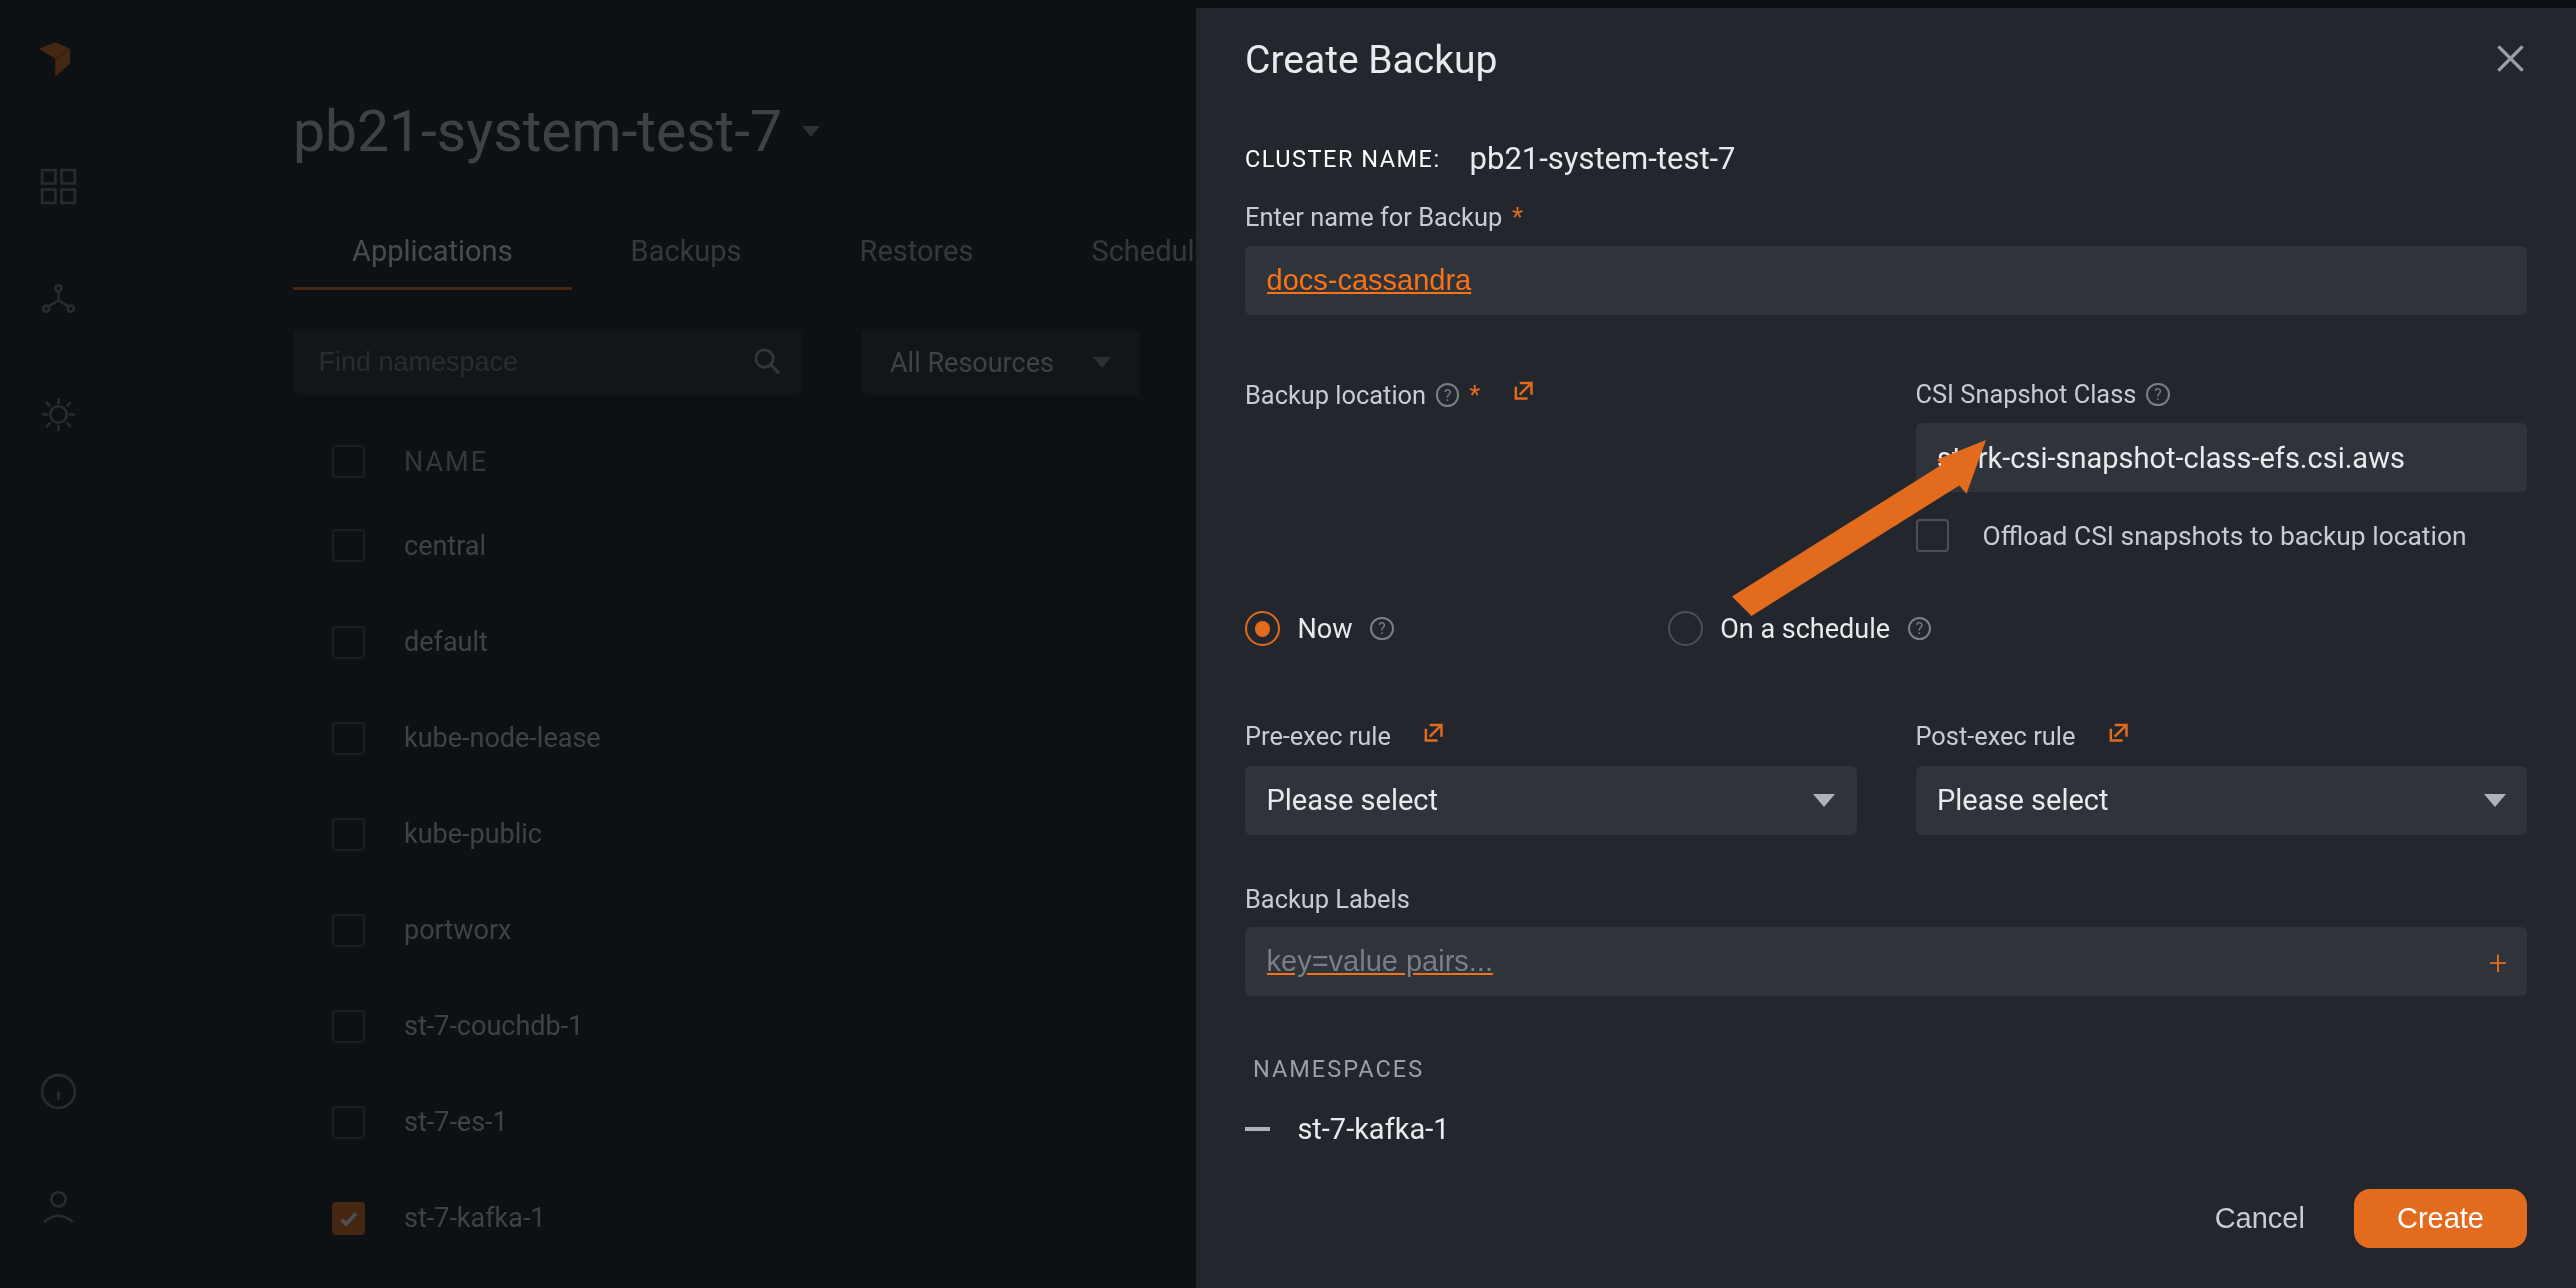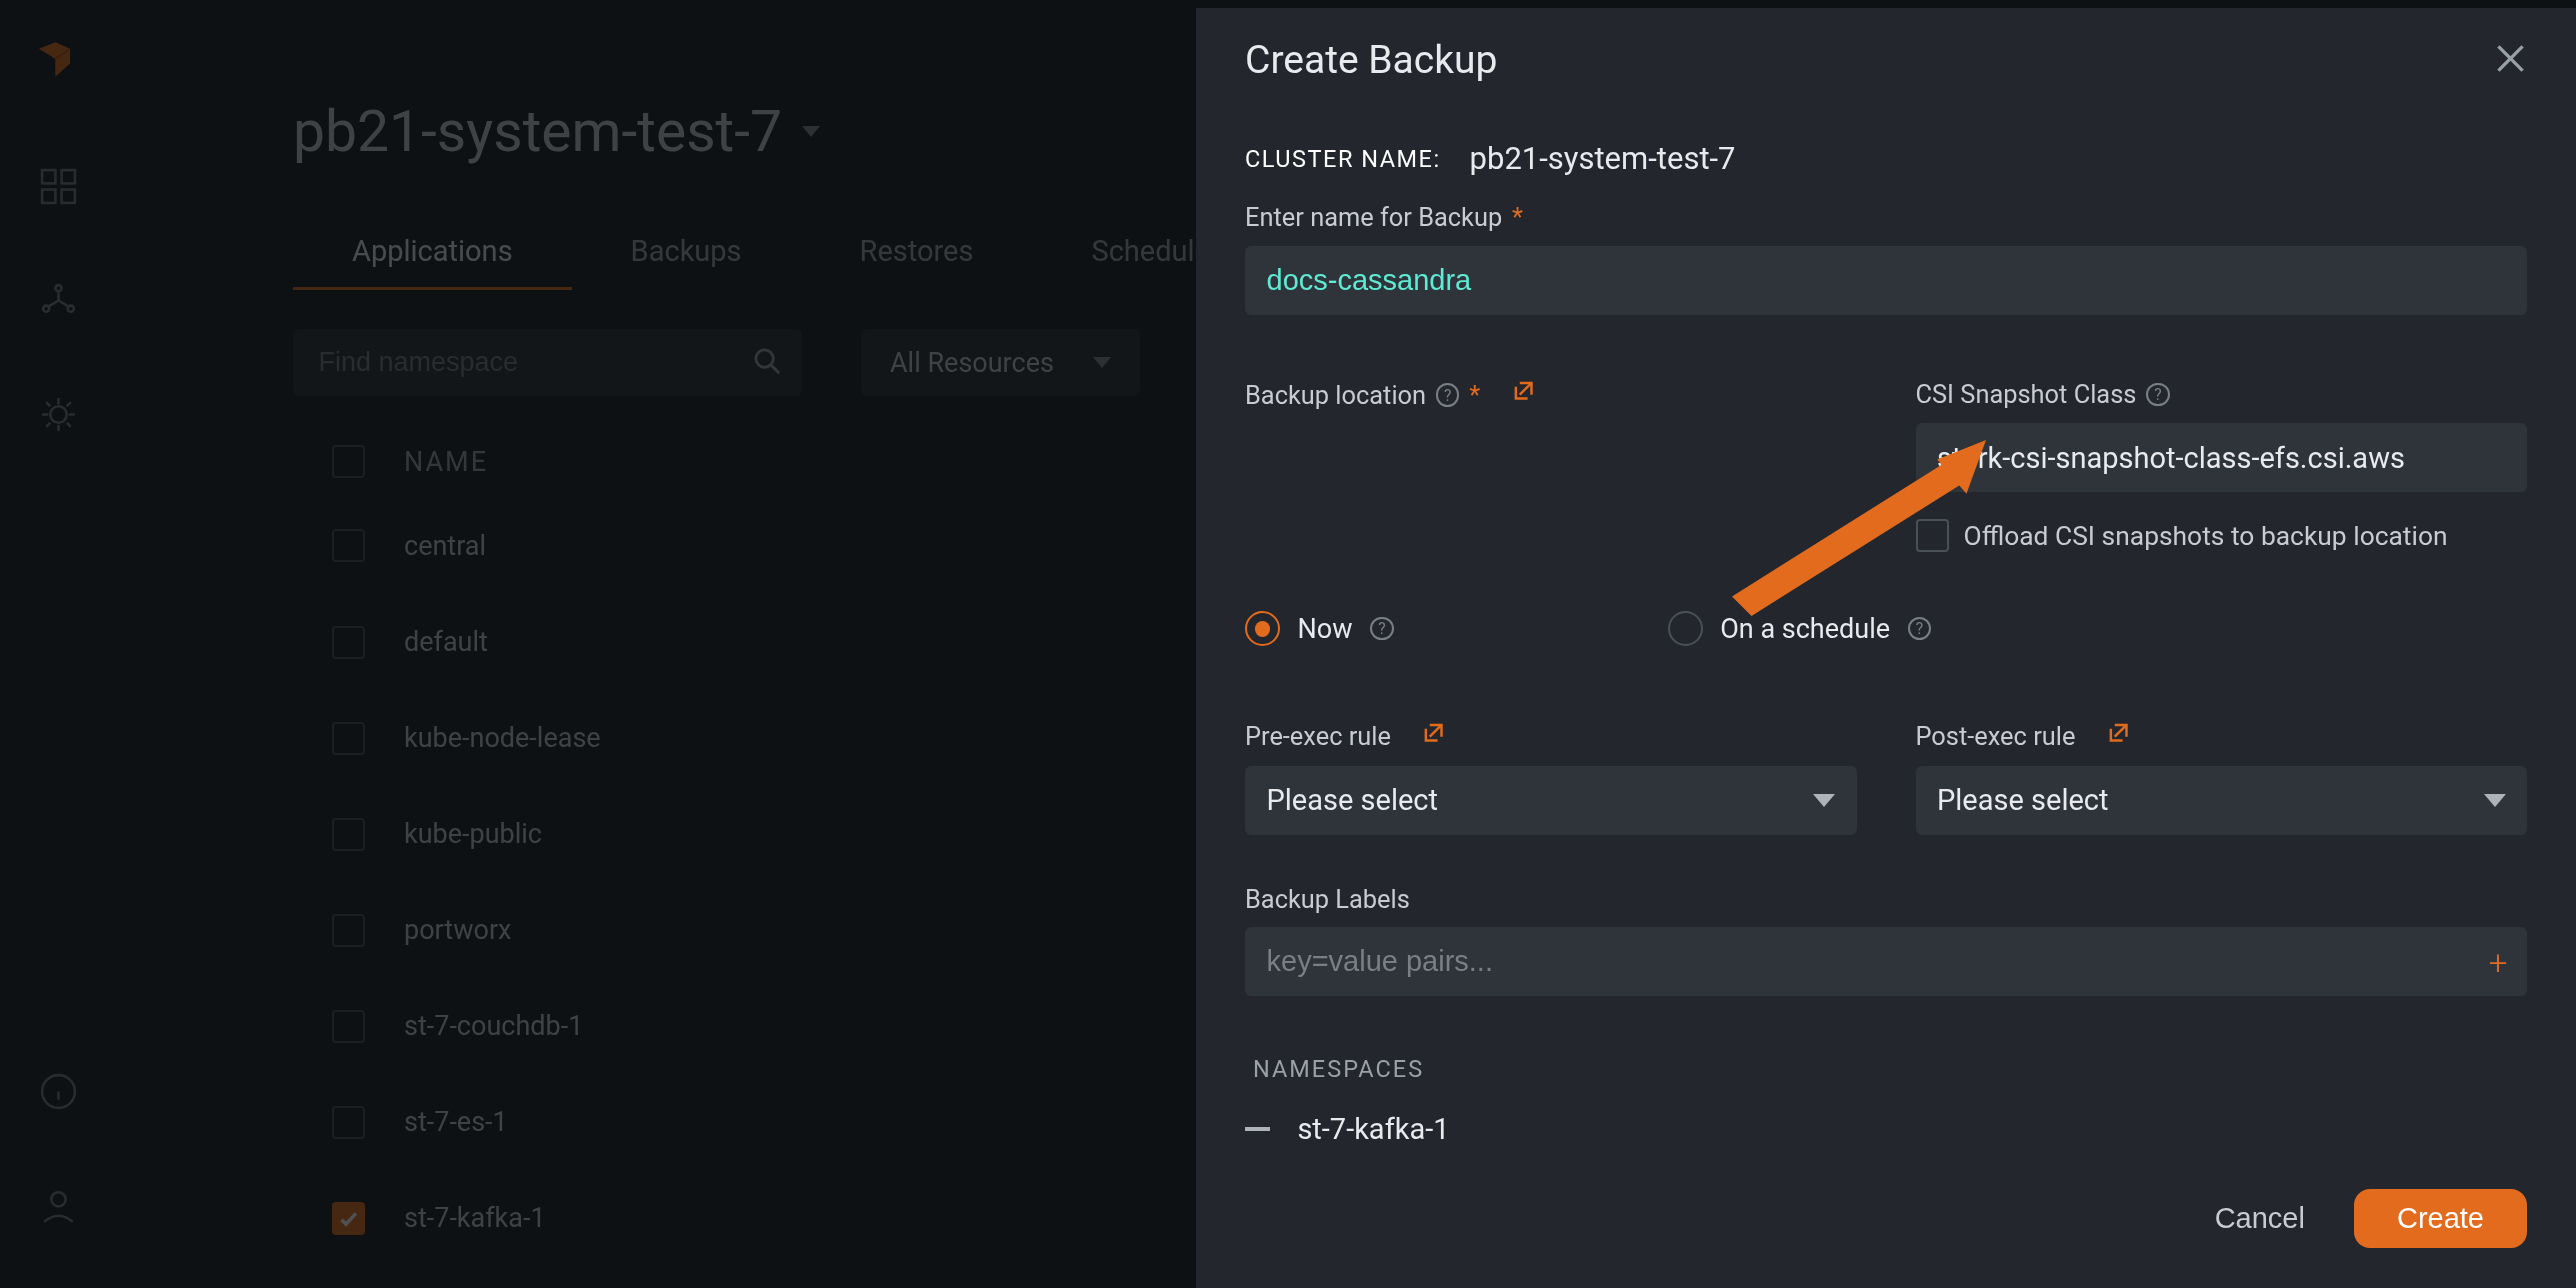--- a/index.html
+++ b/index.html
@@ -82,28 +82,28 @@
   .field-label { font-size:25.4px; color:#c8ccd0; margin-top:25.4px; display:flex; align-items:center; gap:9.8px;}
   .req { color:#e36b1d; }
   .help { display:inline-flex; width:23.5px; height:23.5px; border:2px solid #7a7f86; border-radius:50%; align-items:center; justify-content:center; font-size:15.7px; color:#7a7f86; }
   .ext-link svg { width:25.4px; height:25.4px; stroke:#e36b1d; fill:none; stroke-width:2.5; }
 
   .text-input, .select {
     width:100%; height:69px; background:#2f343b; border:none; border-radius:5.9px;
     padding:0 21.5px; font-size:29px; color:#e8eaed; margin-top:13.7px;
     display:flex; align-items:center; justify-content:space-between;
   }
-  .text-input input { background:transparent; border:none; width:100%; font-size:29px; color:#5eead4; outline:none;}
+  .text-input input { background:transparent; border:none; width:100%; font-size:29px; color:#f97316; outline:none;text-decoration:underline;}
   .text-input input::placeholder { color:#7a7f86; }
 
   .two-col { display:grid; grid-template-columns: 1fr 1fr; gap:59px; margin-top:39px; }
 
   .select .chev { width:0;height:0;border-left:11.7px solid transparent;border-right:11.7px solid transparent;border-top:13.7px solid #aeb3b9; }
 
-  .offload-row { display:flex; align-items:center; gap:15px; margin-top:27px; }
+  .offload-row { display:flex; align-items:center; gap:34px; margin-top:27px; }
   .cbox { width:33px; height:33px; border:2px solid #4a5057; border-radius:3.9px; }
 
   .radio-row { display:flex; gap:274px; margin-top:59px; align-items:center;}
   .radio { display:flex; align-items:center; gap:17.6px; font-size:27px; color:#e8eaed; }
   .r-outer { width:35px; height:35px; border:2px solid #4a5057; border-radius:50%; display:flex; align-items:center; justify-content:center;}
   .r-outer.sel { border-color:#e36b1d; }
   .r-inner { width:15.7px; height:15.7px; background:#e36b1d; border-radius:50%; }
 
   .labels-input { position:relative; }
   .labels-input .plus { position:absolute; right:19.6px; top:50%; transform:translateY(-50%); color:#e36b1d; font-size:33px; font-weight:300;}

